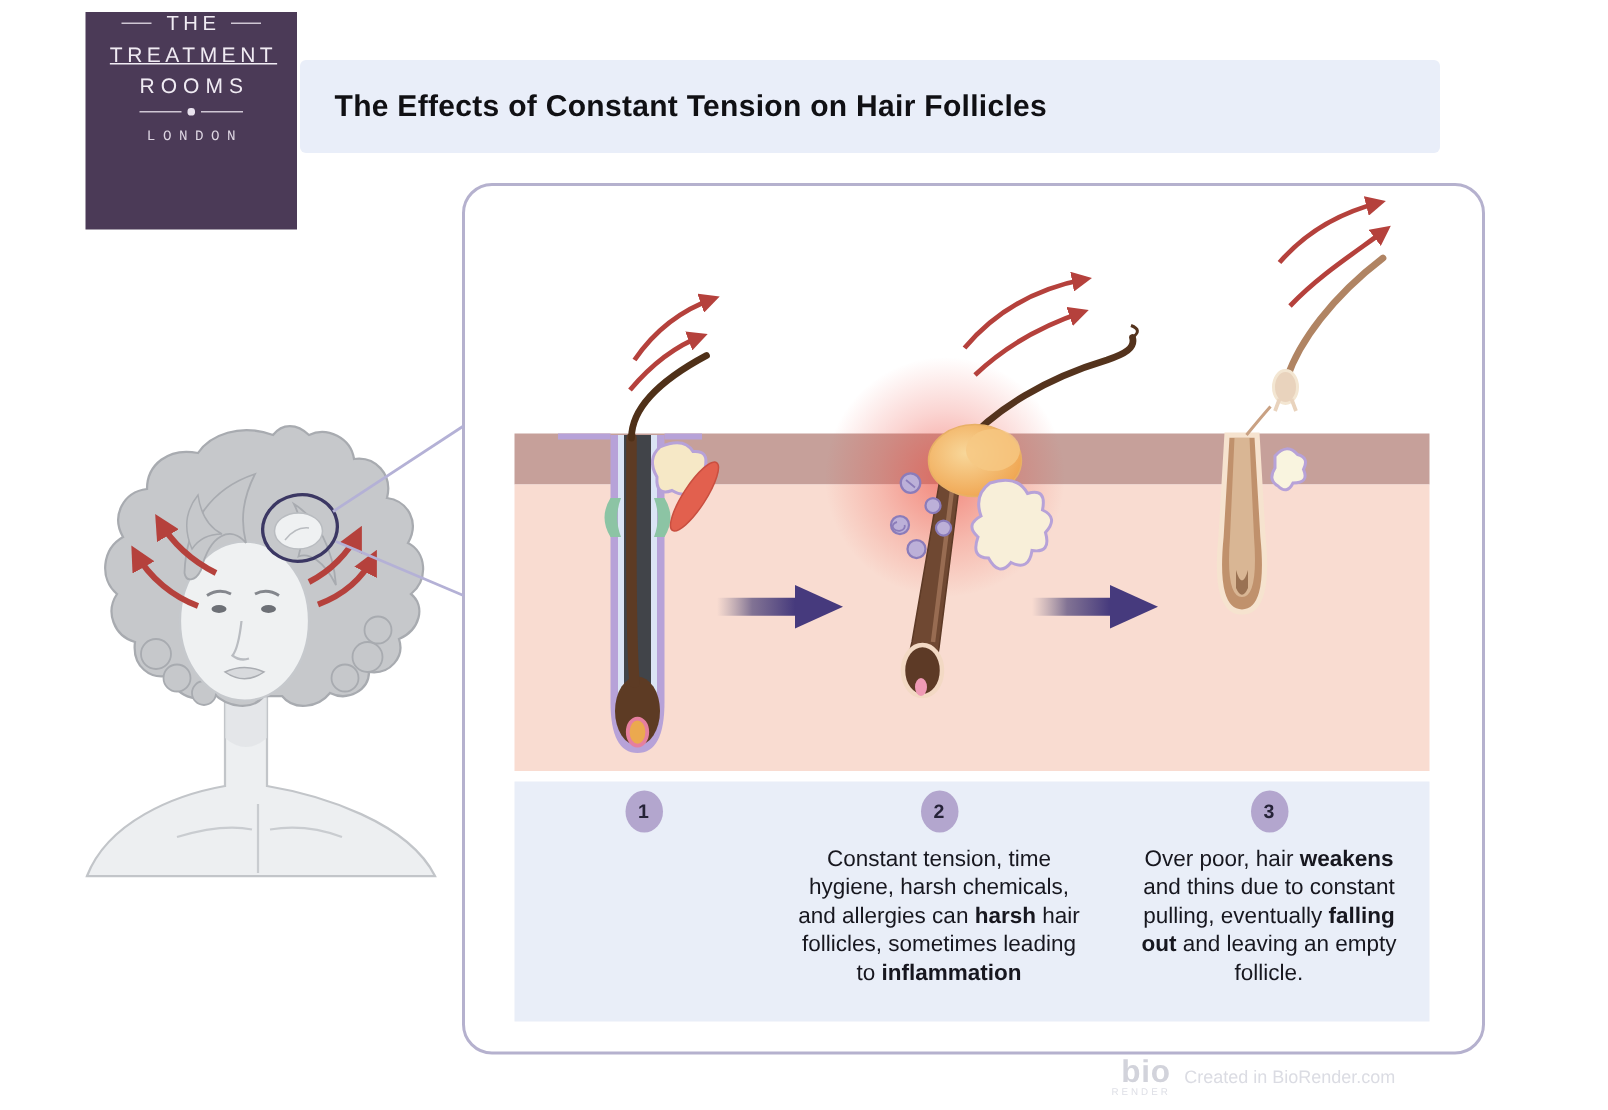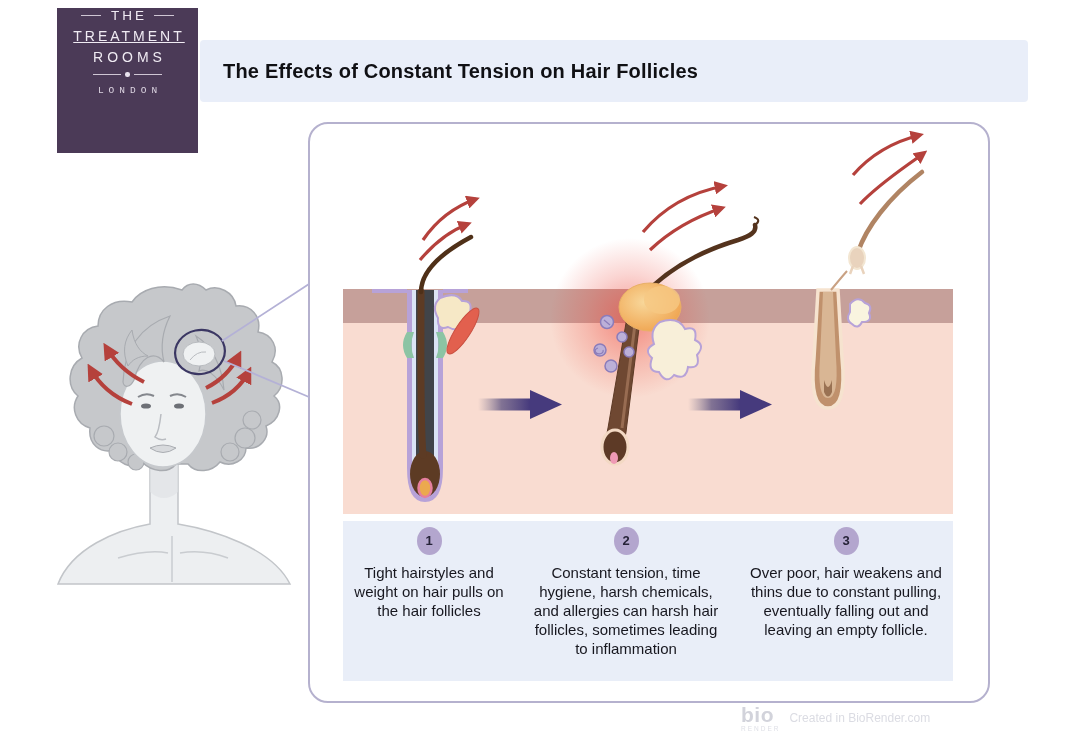--- a/index.html
+++ b/index.html
@@ -18,21 +18,21 @@
   .logo-rule{width:20px;height:1.5px;background:#cfc6d4;}
   .logo-the{font-size:13.5px;letter-spacing:3px;text-indent:3px;}
   .logo-treatment{font-size:14px;letter-spacing:3px;text-indent:3px;margin-top:5px;text-decoration:underline;}
   .logo-rooms{font-size:14px;letter-spacing:4px;text-indent:4px;margin-top:5px;}
   .logo-divider{display:flex;align-items:center;gap:4px;margin-top:7px;}
   .logo-divline{width:28px;height:1px;background:#cfc6d4;}
   .logo-dot{width:4.5px;height:4.5px;border-radius:50%;background:#e9e2ee;}
   .logo-london{font-size:9.5px;letter-spacing:5px;text-indent:5px;margin-top:8px;color:#ddd5e2;font-family:Liberation Mono, monospace;}
   
   .header-bar{
-    position:absolute;left:200px;top:40px;width:828px;height:62px;
+    position:absolute;left:200px;top:40px;width:760px;height:62px;
     background:var(--header-bg,#e9eef9);border-radius:4px;
     display:flex;align-items:center;z-index:1;
   }
   .header-title{
     margin-left:23px;font-size:20px;font-weight:bold;
     color:var(--title-color,#101014);letter-spacing:.2px;
   }
   
   .panel{
     position:absolute;left:308px;top:122px;width:682px;height:581px;
@@ -47,29 +47,29 @@
   .stage-badge{
     width:25px;height:28px;border-radius:50%;
     background:var(--badge-bg,#b3a6ce);color:var(--badge-text,#262338);
     font-size:13px;font-weight:bold;line-height:28px;text-align:center;
     margin:6px auto 0 auto;
   }
   .stage-caption{
     margin-top:8px;font-size:15px;line-height:19px;
     color:var(--caption-color,#17171f);
   }
-  .stage-caption b{font-weight:normal;}
+  .stage-caption b{font-weight:bold;}
   
   .illustrations{position:absolute;left:0;top:0;z-index:3;pointer-events:none;}
   
   .watermark{
     position:absolute;left:741px;top:704px;display:flex;align-items:center;gap:9px;
     z-index:4;
   }
-  .wm-logo{display:flex;flex-direction:column;align-items:flex-start;line-height:1;}
+  .wm-logo{display:flex;flex-direction:column;align-items:flex-end;line-height:1;}
   .wm-bio{font-size:21px;font-weight:bold;color:#d2d3db;letter-spacing:.5px;}
   .wm-sub{font-size:6.5px;letter-spacing:2px;color:#dfe0e7;margin-top:1px;}
   .wm-text{font-size:12px;color:var(--watermark,#dbdce3);}
 </style>
 </head>
 <body>
 
 <div class="logo-box">
   <div class="logo-row">
     <span class="logo-rule"></span>
@@ -87,21 +87,20 @@
 </div>
 
 <div class="header-bar">
   <div class="header-title">The Effects of Constant Tension on Hair Follicles</div>
 </div>
 
 <div class="panel">
   <div class="caption-strip">
     <div class="stage-col" style="left:7px;width:158px;">
       <div class="stage-badge">1</div>
-      <div class="stage-caption"><span>Tight hairstyles and weight on hair </span><b>pulls</b><span> on the hair follicles</span></div>
     </div>
     <div class="stage-col" style="left:185px;width:196px;">
       <div class="stage-badge">2</div>
       <div class="stage-caption"><span>Constant tension, time hygiene, harsh chemicals, and allergies can </span><b>harsh</b><span> hair follicles, sometimes leading to </span><b>inflammation</b></div>
     </div>
     <div class="stage-col" style="left:407px;width:192px;">
       <div class="stage-badge">3</div>
       <div class="stage-caption"><span>Over poor, hair </span><b>weakens</b><span> and thins due to constant pulling, eventually </span><b>falling out</b><span> and leaving an empty follicle.</span></div>
     </div>
   </div>

